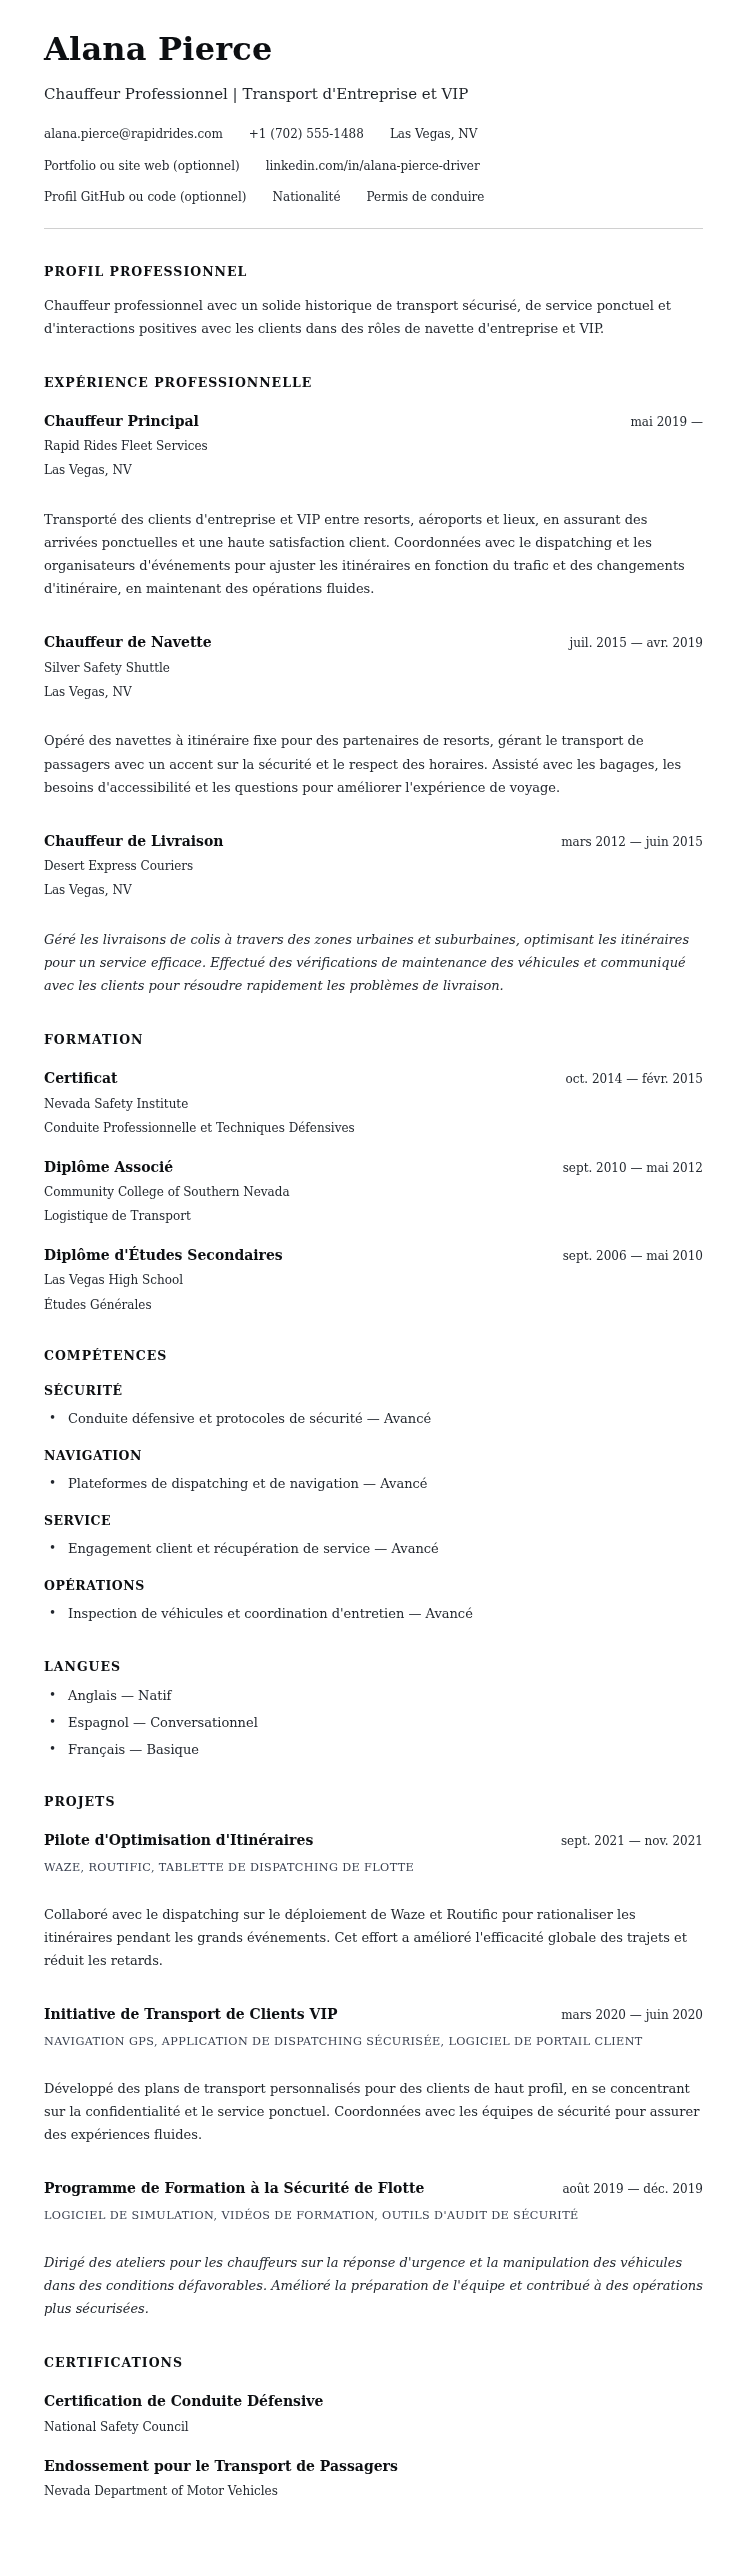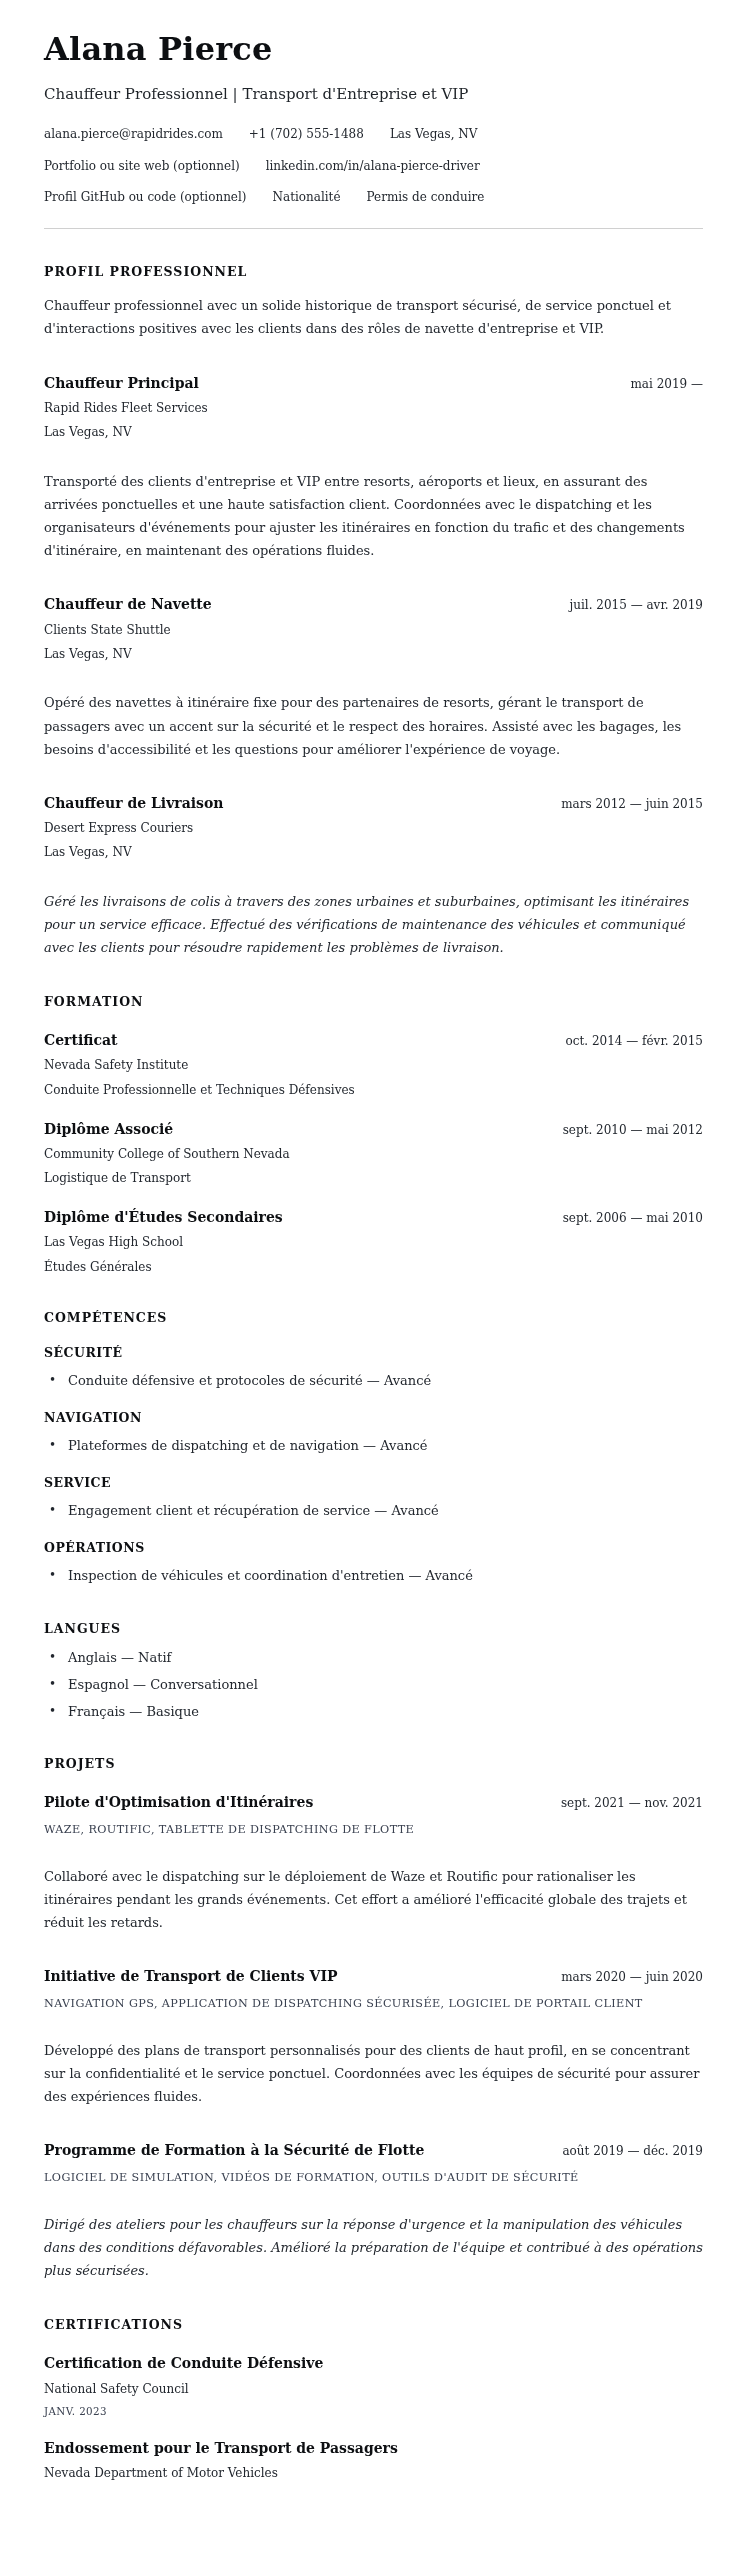--- a/index.html
+++ b/index.html
@@ -171,37 +171,38 @@
 
     <hr class="header-rule">
   </header>
 
   <section class="section">
     <h2 class="section-heading">PROFIL PROFESSIONNEL</h2>
     <p class="body-text">Chauffeur professionnel avec un solide historique de transport sécurisé, de service ponctuel et d'interactions positives avec les clients dans des rôles de navette d'entreprise et VIP.</p>
   </section>
 
   <section class="section">
+    <h2 class="section-heading">EXPÉRIENCE PROFESSIONNELLE</h2>
 
     <div class="entry">
       <div class="entry-head">
         <span class="entry-title">Chauffeur Principal</span>
         <span class="entry-dates">mai 2019 —</span>
       </div>
       <div class="entry-sub">Rapid Rides Fleet Services</div>
       <div class="entry-sub">Las Vegas, NV</div>
       <p class="entry-desc">Transporté des clients d'entreprise et VIP entre resorts, aéroports et lieux, en assurant des arrivées ponctuelles et une haute satisfaction client. Coordonnées avec le dispatching et les organisateurs d'événements pour ajuster les itinéraires en fonction du trafic et des changements d'itinéraire, en maintenant des opérations fluides.</p>
     </div>
 
     <div class="entry">
       <div class="entry-head">
         <span class="entry-title">Chauffeur de Navette</span>
         <span class="entry-dates">juil. 2015 — avr. 2019</span>
       </div>
-      <div class="entry-sub">Clients State Shuttle</div>
+      <div class="entry-sub">Silver Safety Shuttle</div>
       <div class="entry-sub">Las Vegas, NV</div>
       <p class="entry-desc">Opéré des navettes à itinéraire fixe pour des partenaires de resorts, gérant le transport de passagers avec un accent sur la sécurité et le respect des horaires. Assisté avec les bagages, les besoins d'accessibilité et les questions pour améliorer l'expérience de voyage.</p>
     </div>
 
     <div class="entry">
       <div class="entry-head">
         <span class="entry-title">Chauffeur de Livraison</span>
         <span class="entry-dates">mars 2012 — juin 2015</span>
       </div>
       <div class="entry-sub">Desert Express Couriers</div>
@@ -312,21 +313,20 @@
       <p class="entry-desc">Dirigé des ateliers pour les chauffeurs sur la réponse d'urgence et la manipulation des véhicules dans des conditions défavorables. Amélioré la préparation de l'équipe et contribué à des opérations plus sécurisées.</p>
     </div>
   </section>
 
   <section class="section">
     <h2 class="section-heading">CERTIFICATIONS</h2>
 
     <div class="entry">
       <div class="entry-title">Certification de Conduite Défensive</div>
       <div class="entry-sub">National Safety Council</div>
-      <div class="cert-date">JANV. 2023</div>
     </div>
 
     <div class="entry">
       <div class="entry-title">Endossement pour le Transport de Passagers</div>
       <div class="entry-sub">Nevada Department of Motor Vehicles</div>
     </div>
   </section>
 
 </div>
 

